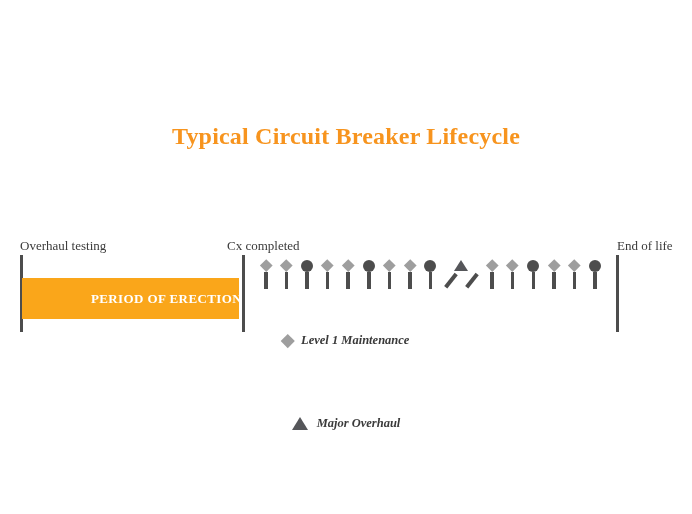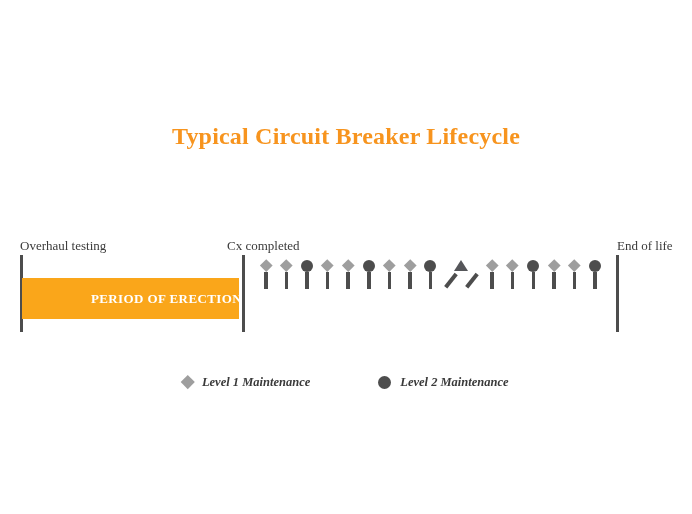--- a/index.html
+++ b/index.html
@@ -37,21 +37,21 @@
   .sym-circle{
     position:absolute;width:12px;height:12px;border-radius:50%;background:var(--c-level2);
   }
   .sym-triangle{
     position:absolute;width:0;height:0;
     border-left:7px solid transparent;border-right:7px solid transparent;
     border-bottom:11px solid var(--c-overhaul);
   }
   .legend{
     position:absolute;left:0;top:372px;width:692px;height:20px;
-    display:flex;justify-content:center;align-items:center;gap:68px;
+    display:flex;justify-content:center;align-items:center;gap:68px;flex-direction:column;
   }
   .legend-item{display:flex;align-items:center;gap:9px;}
   .legend-diamond{width:9.5px;height:9.5px;background:var(--c-level1);transform:rotate(45deg);flex:none;}
   .legend-circle{width:13px;height:13px;border-radius:50%;background:var(--c-level2);flex:none;}
   .legend-triangle{width:0;height:0;border-left:8px solid transparent;border-right:8px solid transparent;border-bottom:13px solid var(--c-overhaul);flex:none;}
   .legend-label{font-size:12.5px;font-style:italic;font-weight:600;color:var(--c-text);white-space:nowrap;}
 </style>
 </head>
 <body>
 
@@ -107,18 +107,18 @@
       <div class="tick" style="left: 593.21px;"></div>
       <div class="sym-circle" style="left: 588.96px; top: 259.5px;"></div>
     </div>
 
   <div class="legend">
     <div class="legend-item">
       <span class="legend-diamond"></span>
       <span class="legend-label">Level 1 Maintenance</span>
     </div>
     <div class="legend-item">
-      <span class="legend-circle"></span>
-      <span class="legend-label">Level 2 Maintenance</span>
+      <span class="legend-triangle"></span>
+      <span class="legend-label">Major Overhaul</span>
     </div>
   </div>
 
 </div>
 
 </body></html>

